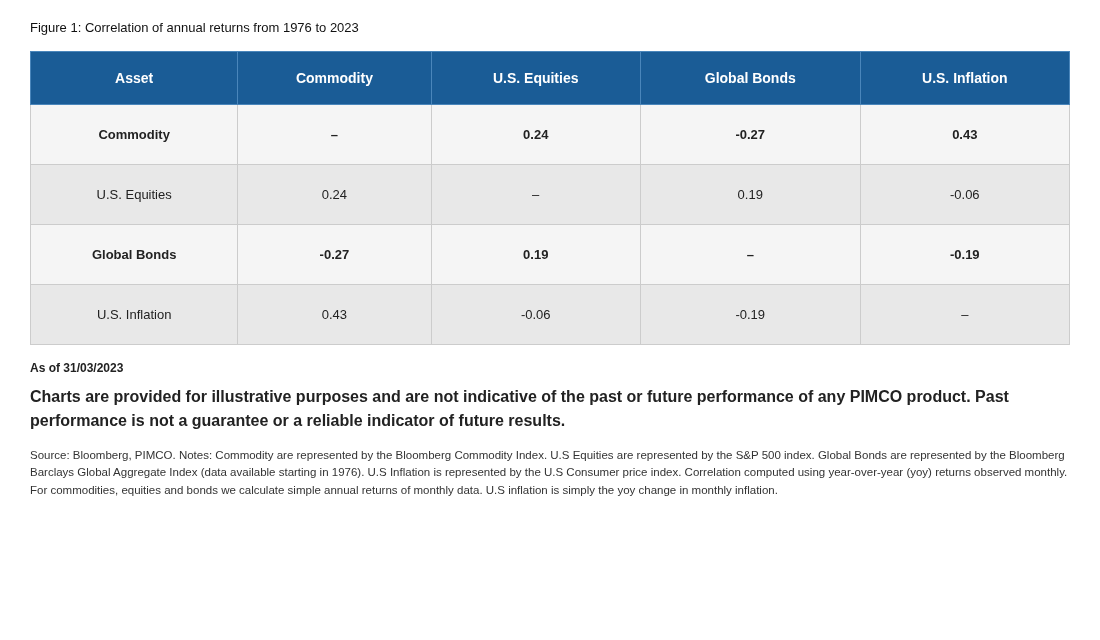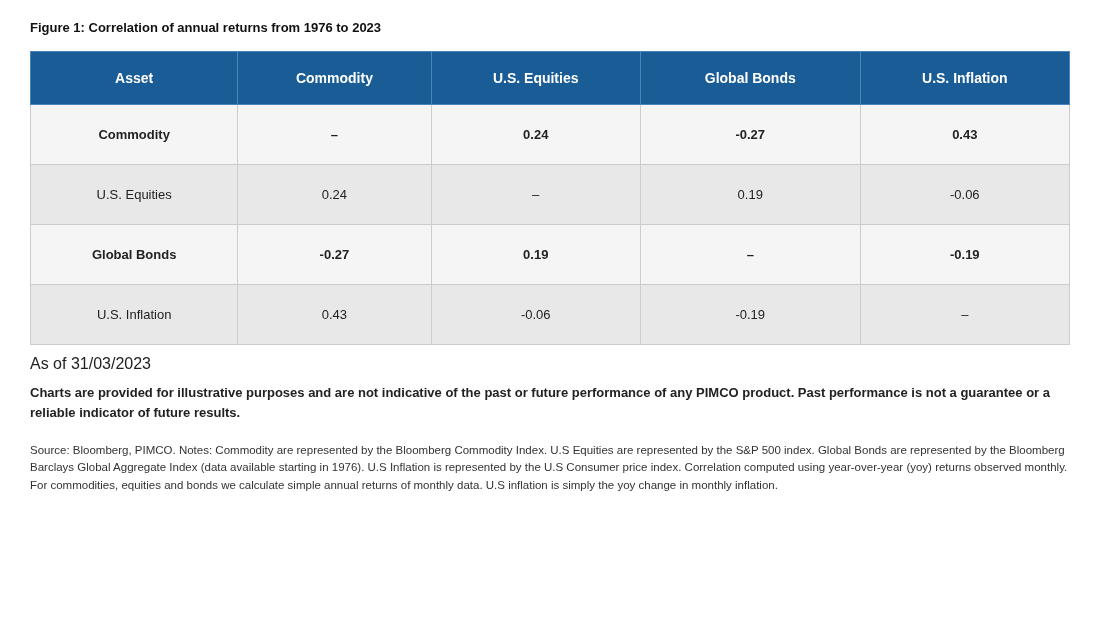--- a/index.html
+++ b/index.html
@@ -7,21 +7,21 @@
       font-family: Arial, sans-serif;
       background: #fff;
       width: 1100px;
       min-height: 640px;
       padding: 20px 30px;
       font-size: 13px;
       color: #222;
     }
     .figure-title {
       font-size: 13px;
-      font-weight: bold;
+      font-weight: normal;
       margin-bottom: 16px;
       color: #111;
     }
     table {
       width: 100%;
       border-collapse: collapse;
       margin-bottom: 10px;
       padding-left: 33px;
     }
     thead tr {
@@ -53,30 +53,30 @@
       font-size: 13px;
       border: 1px solid #ccc;
     }
     tbody td:first-child {
       text-align: center;
     }
     .bold-row td {
       font-weight: bold;
     }
     .as-of {
-      font-size: 16px;
-      font-weight: normal;
-      margin-top: 10px;
+      font-size: 12px;
+      font-weight: bold;
+      margin-top: 16px;
       margin-bottom: 10px;
     }
     .disclaimer {
-      font-size: 13px;
+      font-size: 16px;
       font-weight: bold;
       line-height: 1.5;
-      margin-bottom: 20px;
+      margin-bottom: 14px;
     }
     .source {
       font-size: 11.5px;
       line-height: 1.5;
       color: #333;
     }
   </style>
 </head>
 <body>
 

